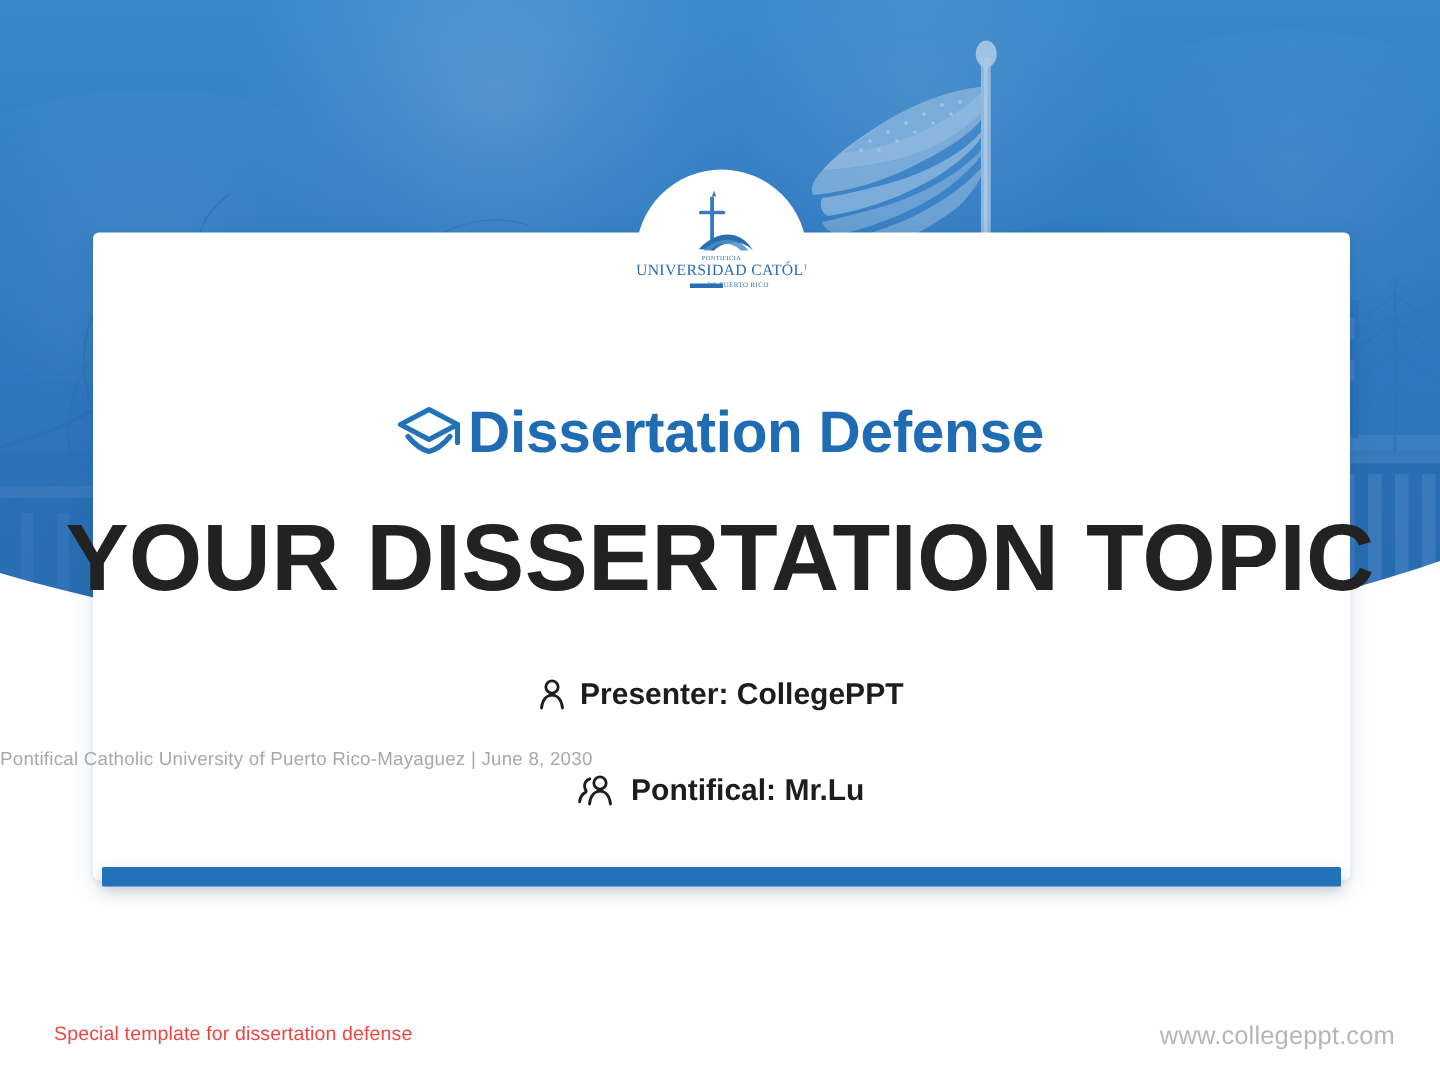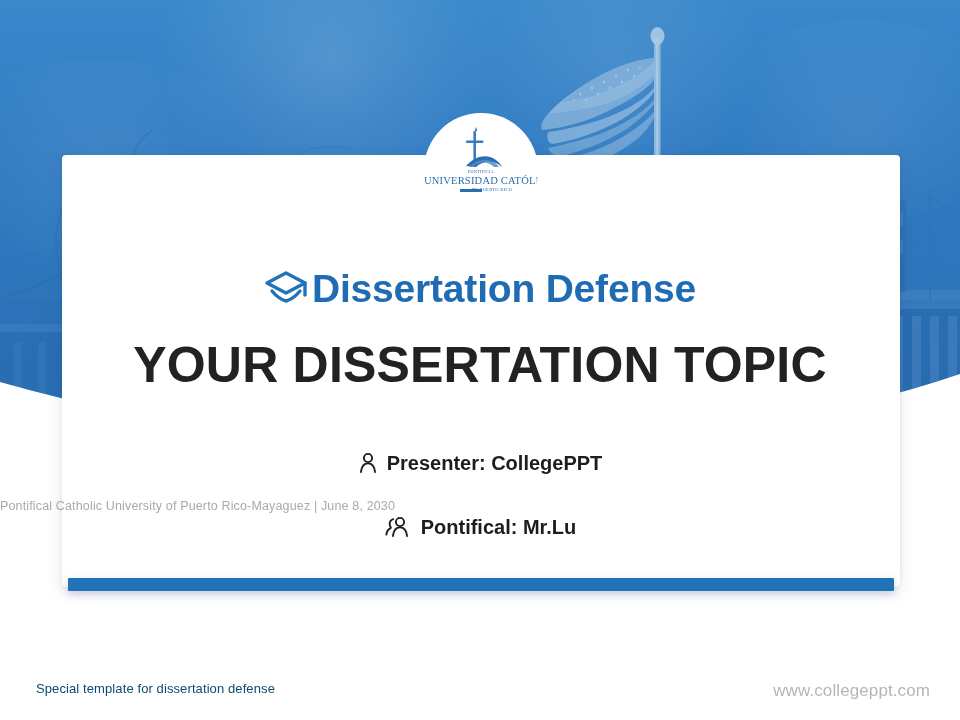--- a/index.html
+++ b/index.html
@@ -174,21 +174,21 @@
     line-height: 1;
     white-space: nowrap;
   }
 
   .main-title {
     position: absolute;
     left: 0;
     top: 338px;
     width: 960px;
     text-align: center;
-    font-size: 50px;
+    font-size: 63px;
     font-weight: bold;
     color: #222222;
     letter-spacing: 0.2px;
     line-height: 1.08;
     white-space: nowrap;
   }
 
   .people-row {
     position: absolute;
     left: 0;
@@ -224,21 +224,21 @@
     letter-spacing: 0.15px;
     white-space: nowrap;
   }
 
   
   .footer-left {
     position: absolute;
     left: 36px;
     top: 681px;
     font-size: 13px;
-    color: #0c4a6e;
+    color: #ef4444;
     letter-spacing: 0.1px;
     white-space: nowrap;
   }
   .footer-right {
     position: absolute;
     right: 30px;
     top: 681px;
     font-size: 17px;
     color: #b6b6b6;
     letter-spacing: 0.1px;

